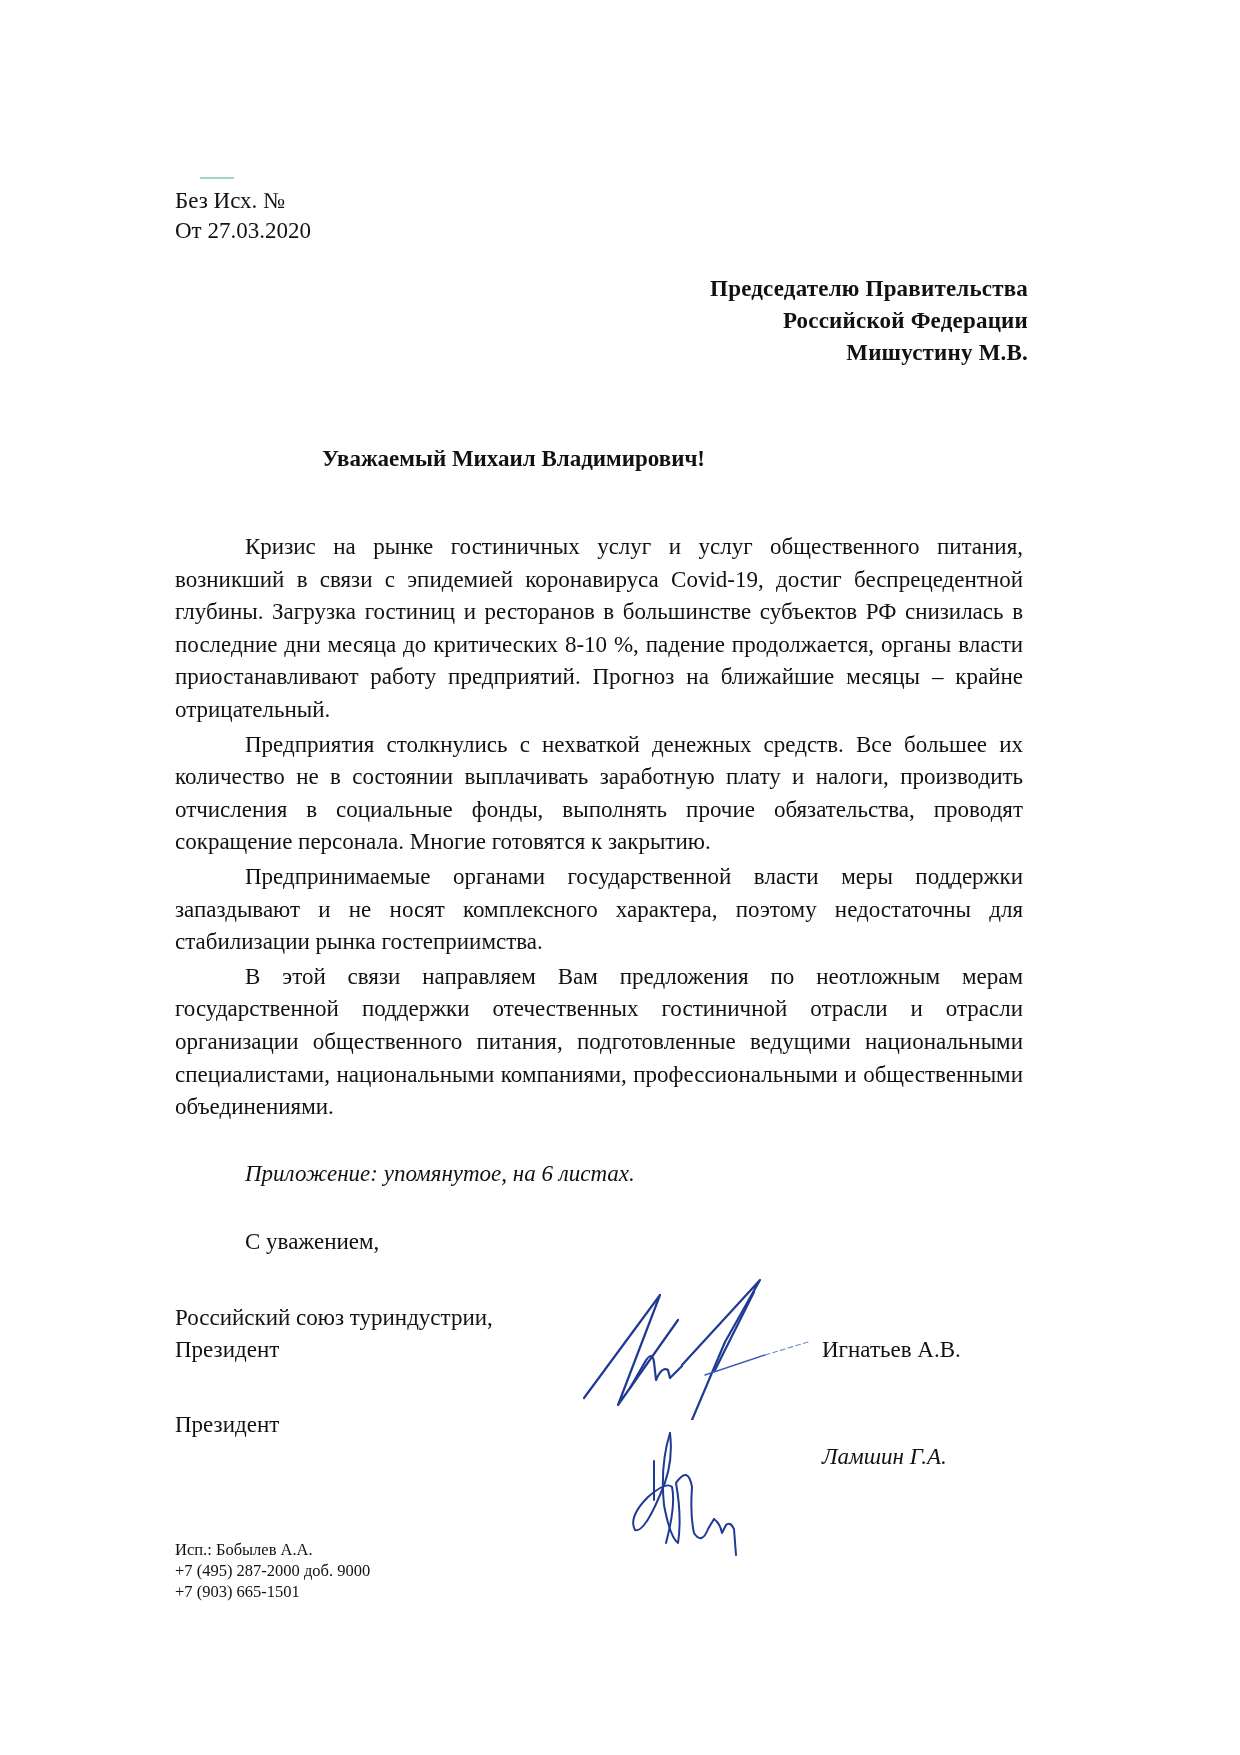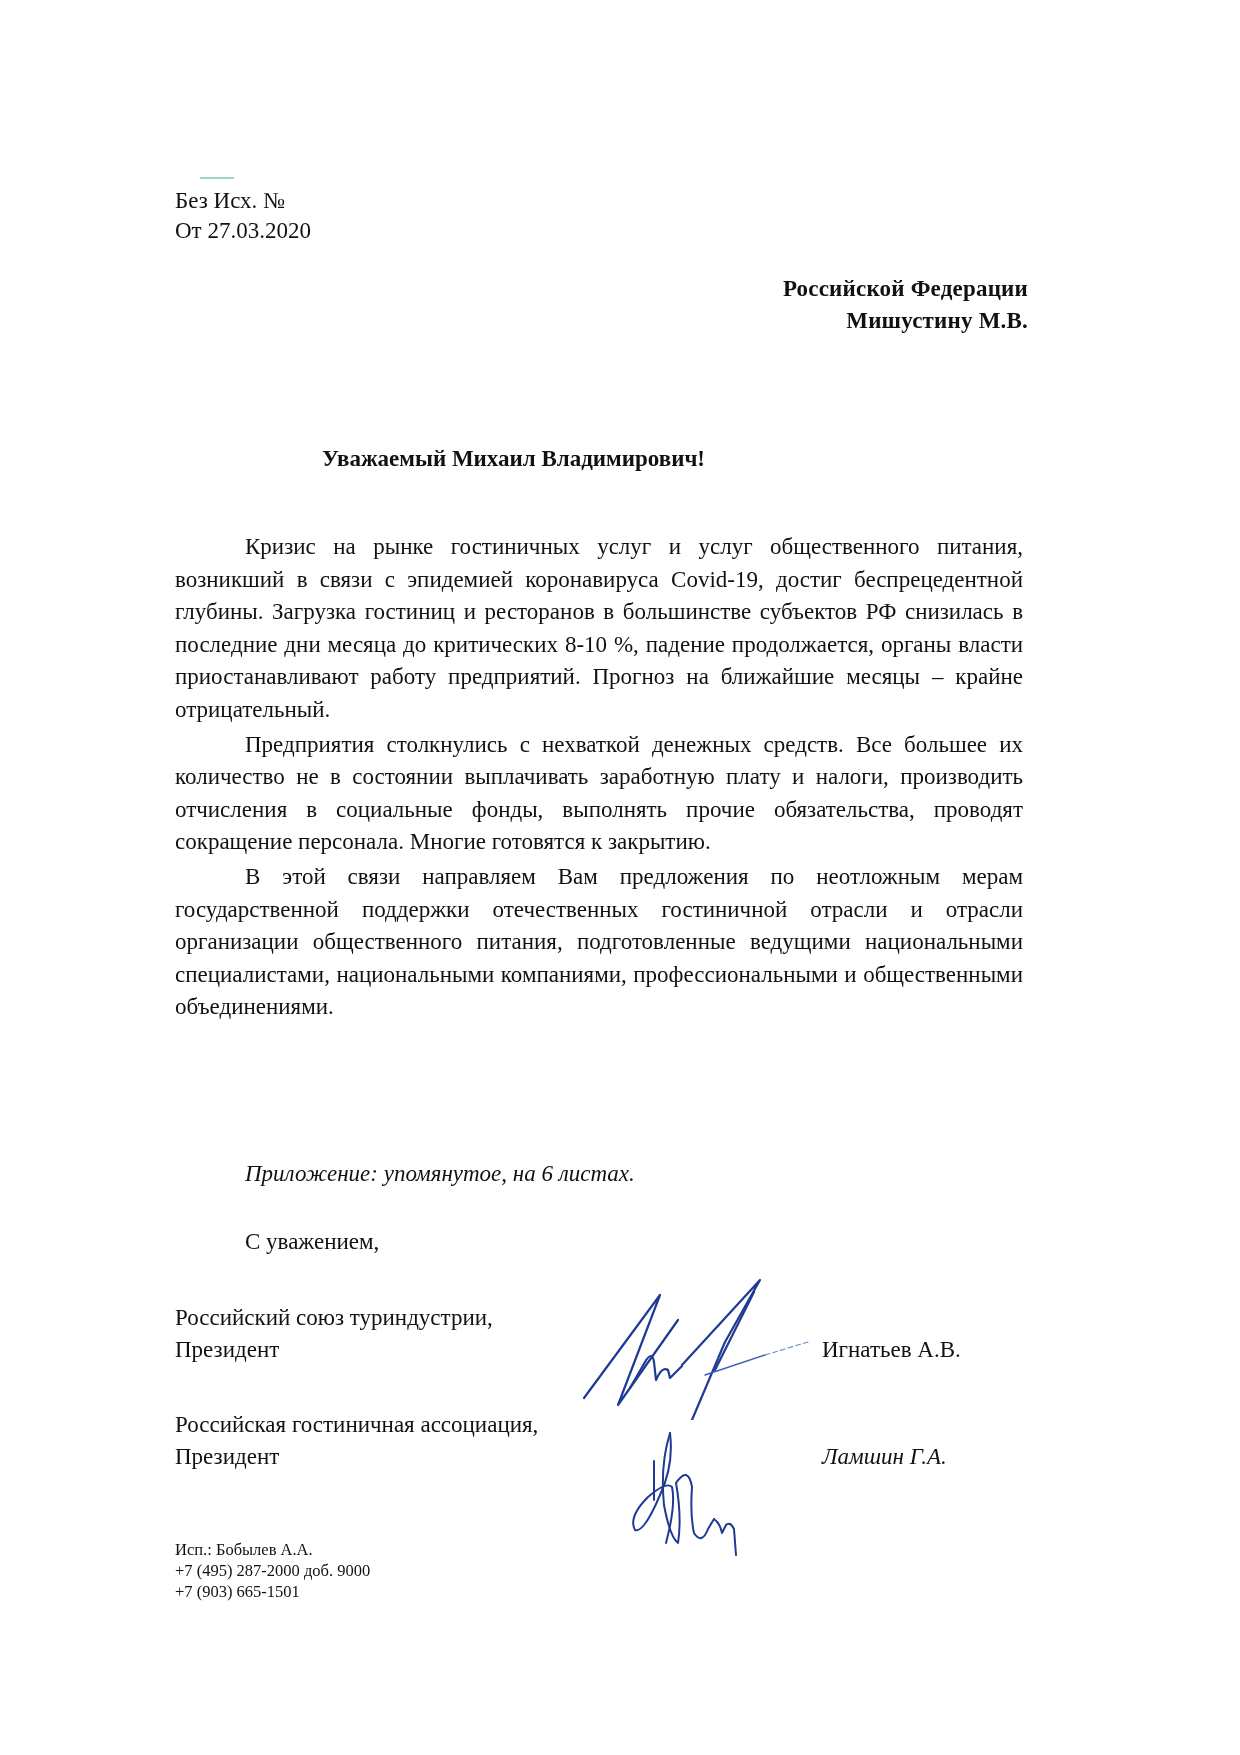--- a/index.html
+++ b/index.html
@@ -31,43 +31,44 @@
 <body>
 
 <div class="abs mark"></div>
 
 <div class="abs reg">
   <div>Без Исх. №</div>
   <div>От 27.03.2020</div>
 </div>
 
 <div class="abs addressee">
+  <div>Председателю Правительства</div>
   <div>Российской Федерации</div>
   <div class="name">Мишустину М.В.</div>
 </div>
 
 <div class="abs salutation">Уважаемый Михаил Владимирович!</div>
 
 <div class="abs body-text">
   <p>Кризис на рынке гостиничных услуг и услуг общественного питания, возникший в связи с эпидемией коронавируса Covid-19, достиг беспрецедентной глубины. Загрузка гостиниц и ресторанов в большинстве субъектов РФ снизилась в последние дни месяца до критических 8-10 %, падение продолжается, органы власти приостанавливают работу предприятий. Прогноз на ближайшие месяцы – крайне отрицательный.</p>
   <p>Предприятия столкнулись с нехваткой денежных средств. Все большее их количество не в состоянии выплачивать заработную плату и налоги, производить отчисления в социальные фонды, выполнять прочие обязательства, проводят сокращение персонала. Многие готовятся к закрытию.</p>
+  <p>Предпринимаемые органами государственной власти меры поддержки запаздывают и не носят комплексного характера, поэтому недостаточны для стабилизации рынка гостеприимства.</p>
   <p>В этой связи направляем Вам предложения по неотложным мерам государственной поддержки отечественных гостиничной отрасли и отрасли организации общественного питания, подготовленные ведущими национальными специалистами, национальными компаниями, профессиональными и общественными объединениями.</p>
 </div>
 
 <div class="abs attach">Приложение: упомянутое, на 6 листах.</div>
 <div class="abs regards">С уважением,</div>
 
 <div class="abs sig-block sig1">
   <div>Российский союз туриндустрии,</div>
   <div>Президент</div>
 </div>
 <div class="abs signer signer1">Игнатьев А.В.</div>
 
 <div class="abs sig-block sig2">
-  <div>Российская гостиничная ассоциация,</div>
   <div>Президент</div>
 </div>
 <div class="abs signer signer2">Ламшин Г.А.</div>
 
 <svg class="sign" style="left:570px; top:1270px;" width="240" height="150" viewBox="0 0 240 150">
   <g fill="none" stroke="#1f3a93" stroke-width="2.2" stroke-linecap="round" stroke-linejoin="round">
     <path d="M14 128 L90 25 L48 135 L108 50"></path>
     <path d="M60 118 L75 92 Q82 80 84 92 L86 110 Q92 96 98 100 L100 108 L112 96"></path>
     <path d="M112 95 L190 10 L155 72 L122 150"></path>
     <path d="M184 22 L145 100"></path>

